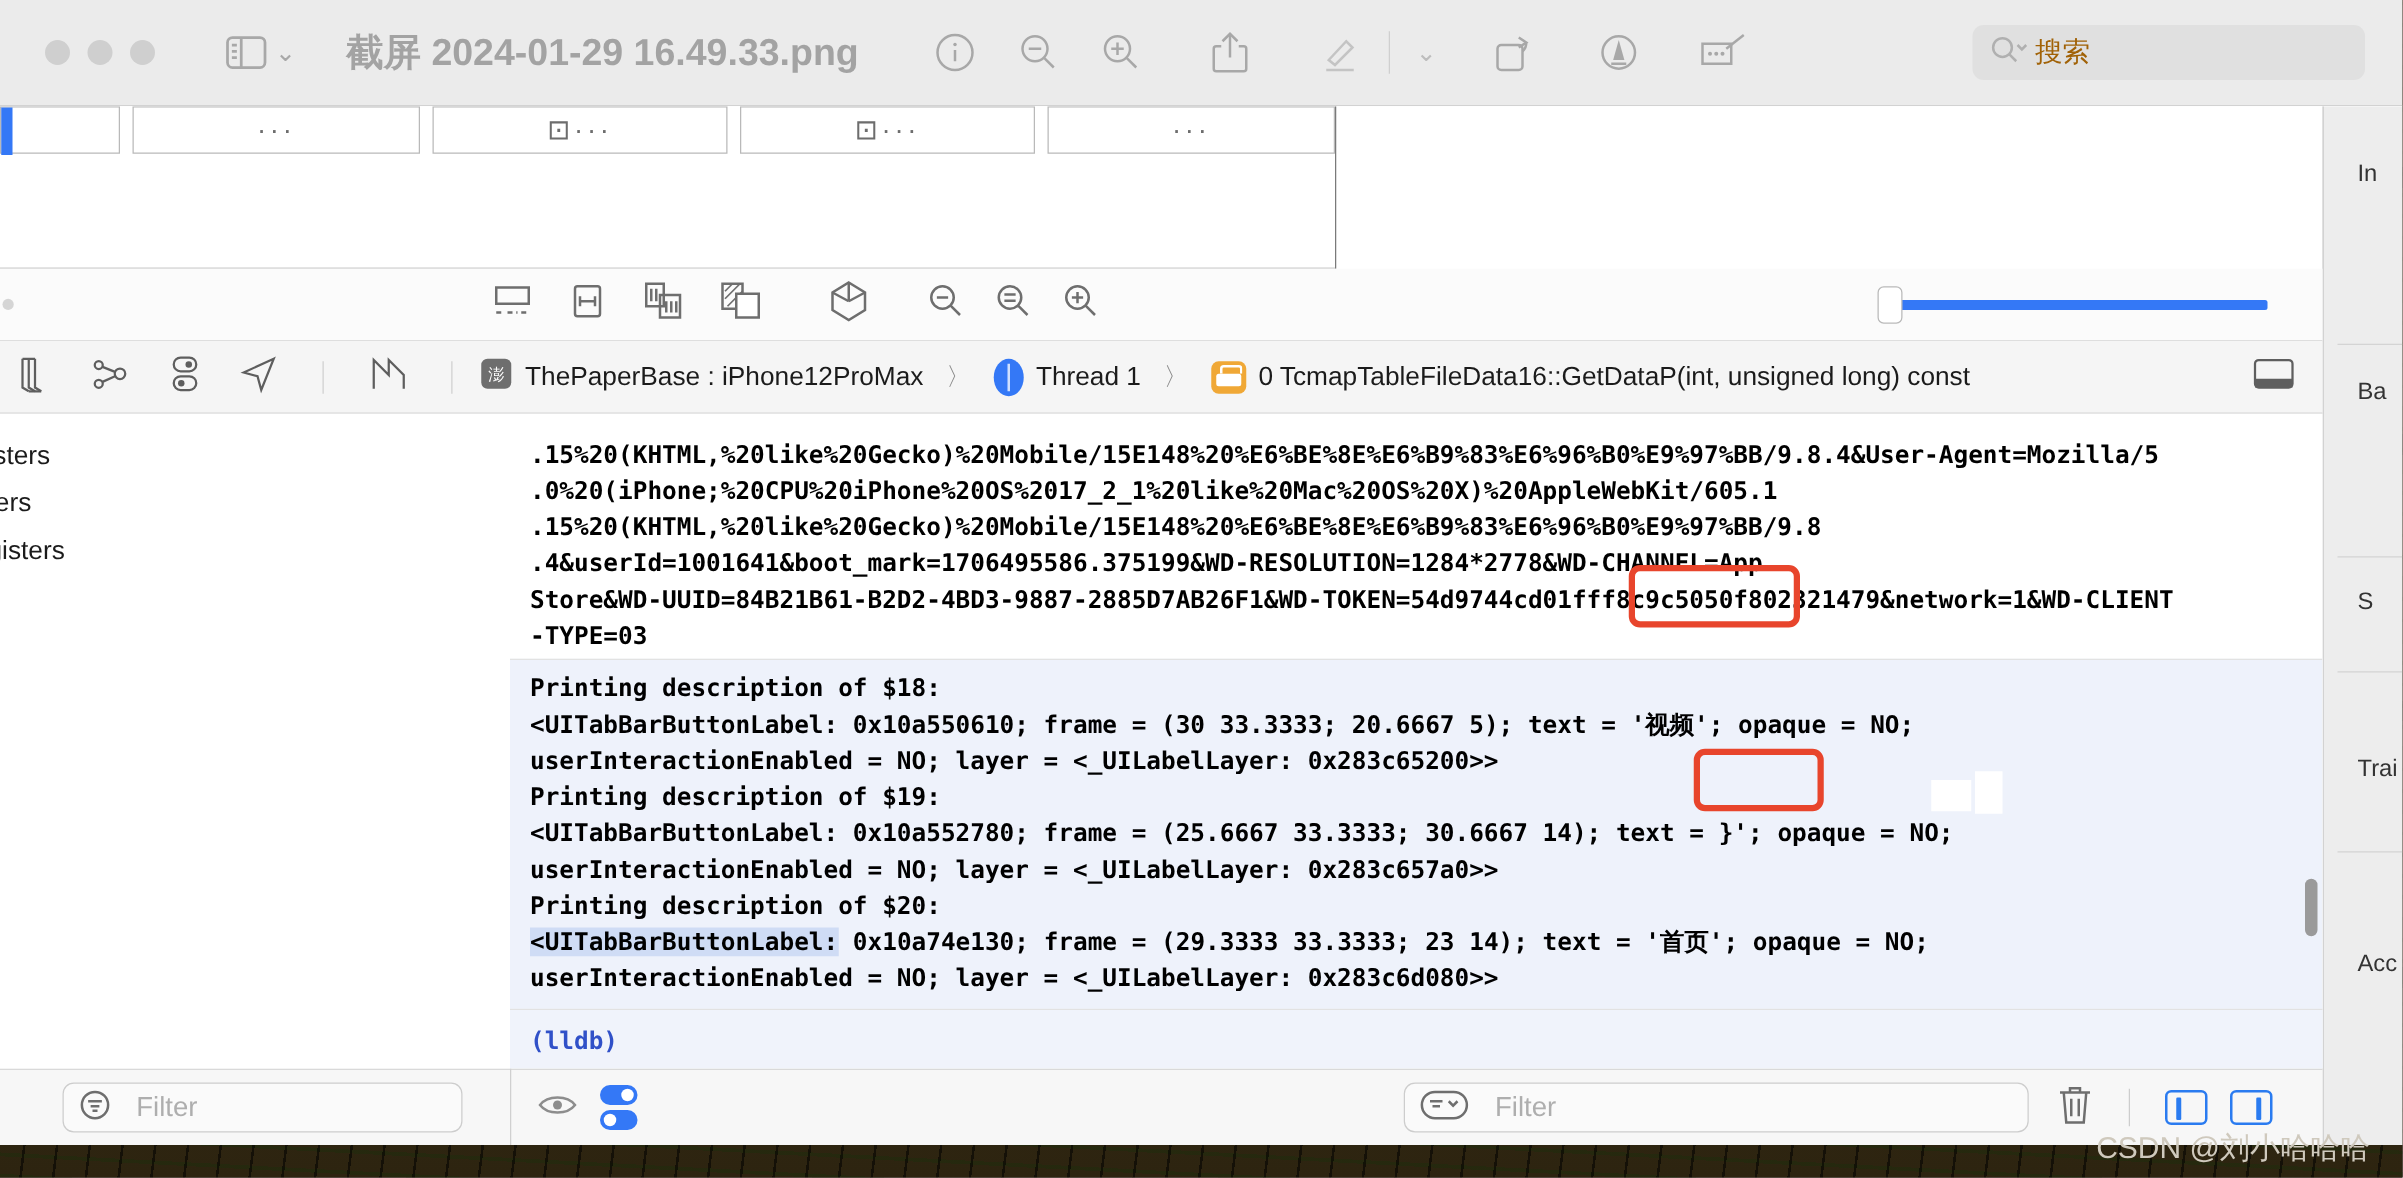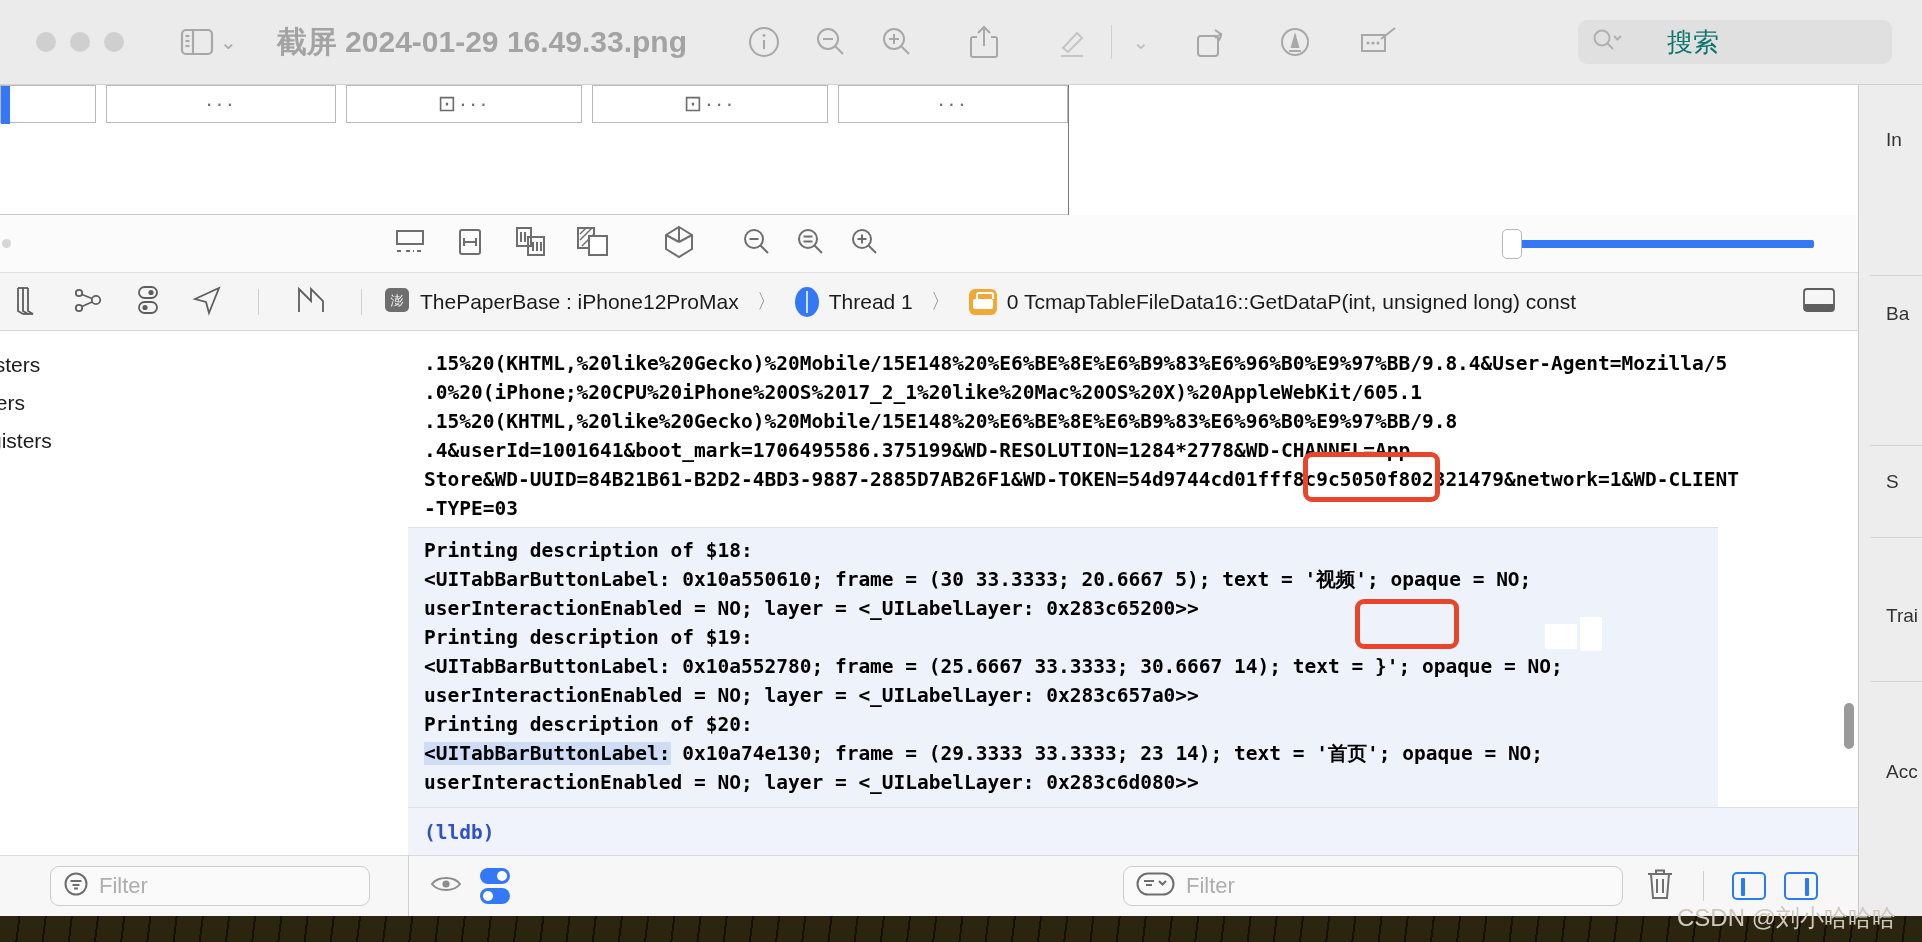--- a/index.html
+++ b/index.html
@@ -47,21 +47,21 @@
   }
   .tb-group { display: flex; align-items: center; }
   .tb-btn { width: 66px; height: 52px; display:flex; align-items:center; justify-content:center; }
   .tb-sep { width: 1px; height: 34px; background: #cfcfcf; margin: 0 6px; }
   .search-box {
     margin-left: auto; margin-right: 30px;
     width: 314px; height: 44px; border-radius: 9px;
     background: #e0e0e0;
     display: flex; align-items: center; padding-left: 14px; gap: 6px;
   }
-  .search-ph { font-size: 26px; color: #0f766e; margin-left: 39px; }
+  .search-ph { font-size: 22px; color: #a16207; }
 
   
   .shot {
     position: absolute; left: 0; top: 85px; width: 1922px; height: 831px;
     background: #ffffff; overflow: hidden;
   }
 
   
   .frag-row {
     position: absolute; left: 0; top: 0; width: 1068px; height: 130px;
@@ -164,21 +164,21 @@
   .left-pane {
     position: absolute; left: 0; top: 246px; width: 408px; height: 524px;
     background: #ffffff;
   }
   .lp-item {
     position: absolute; left: 0; font-size: 21px; color: #1b1b1b;
     white-space: nowrap;
   }
   .con-line { white-space: pre; font-weight: bold; }
   .sel-block {
-    position: absolute; left: 0; width: 1310px;
+    position: absolute; left: 0; width: 1450px;
     background: #eef2fb;
     border-top: 1px solid #e2e2e2;
     padding: 8px 16px 10px 16px;
   }
   .lldb-block {
     position: absolute; left: 0; width: 1726px;
     background: #f0f3fb; border-top: 1px solid #e2e2e2;
     padding: 10px 16px; color: #3050c8; font-weight: bold;
   }
   .hl-sel { background: #cfdcf5; }
@@ -200,21 +200,21 @@
     background: #f7f7f7; border-top: 1px solid #d9d9d9;
     display: flex; align-items: center;
   }
   .vsplit {
     position: absolute; left: 408px; top: 770px; width: 1px; height: 61px;
     background: #d0d0d0;
   }
   .filter-field {
     height: 40px; border-radius: 9px; background: #fafafa;
     border: 1px solid #cdcdcd; display: flex; align-items: center;
-    gap: 10px; padding: 0 12px;
+    gap: 20px; padding: 0 12px;
   }
   .filter-ph { font-size: 22px; color: #aeaeae; }
   .db-icons { display: flex; align-items: center; gap: 18px; }
   .db-sep { width: 1px; height: 30px; background: #cdcdcd; margin: 0 10px; }
   .panel-btn {
     width: 34px; height: 28px; border: 2.5px solid #2a7bf0; border-radius: 5px;
     position: relative;
   }
   .panel-btn::after {
     content:''; position:absolute; left:7px; top:4px; width:4px; height:18px;

